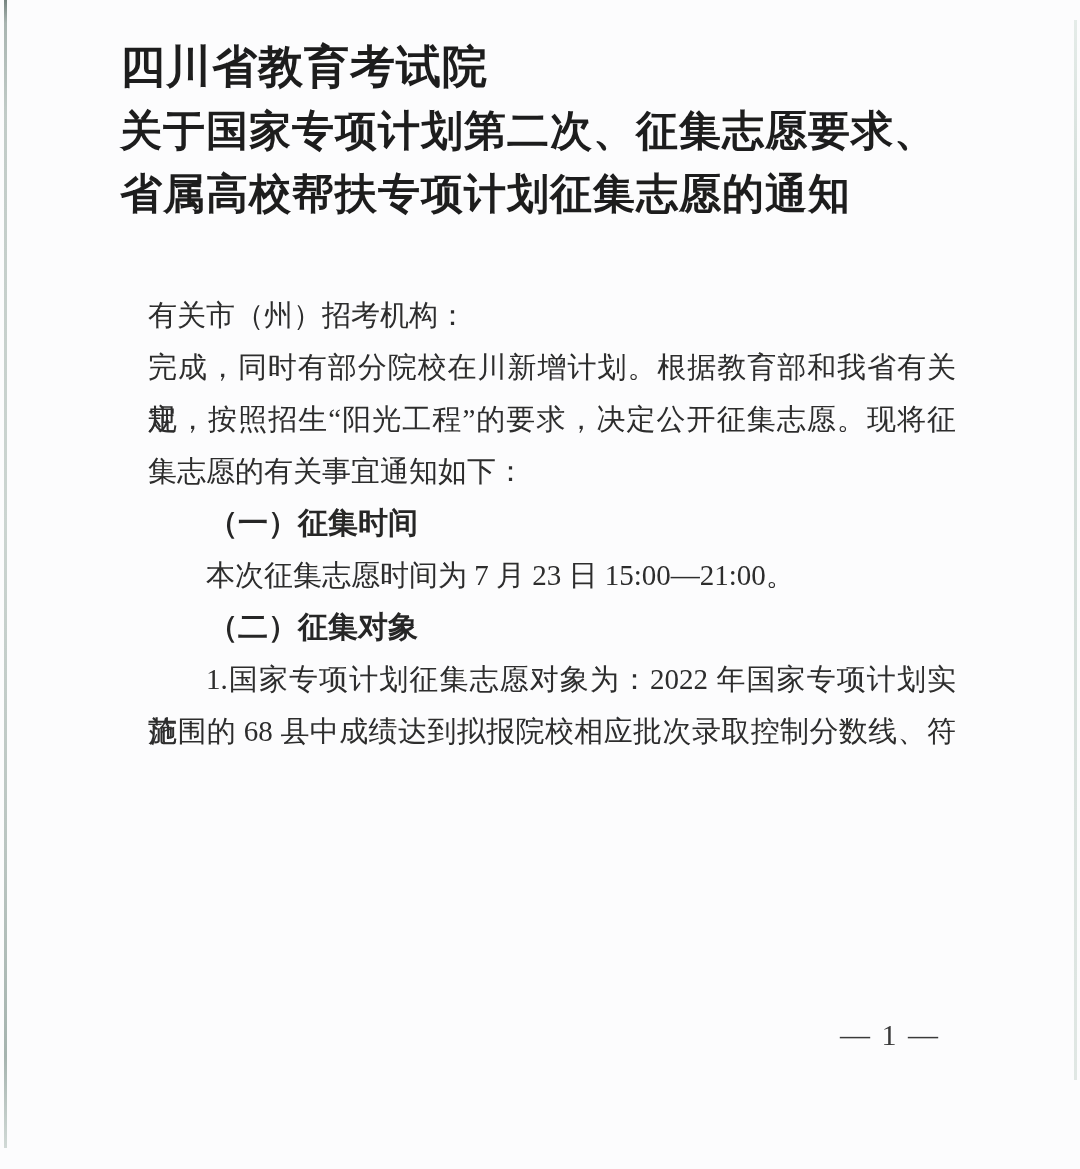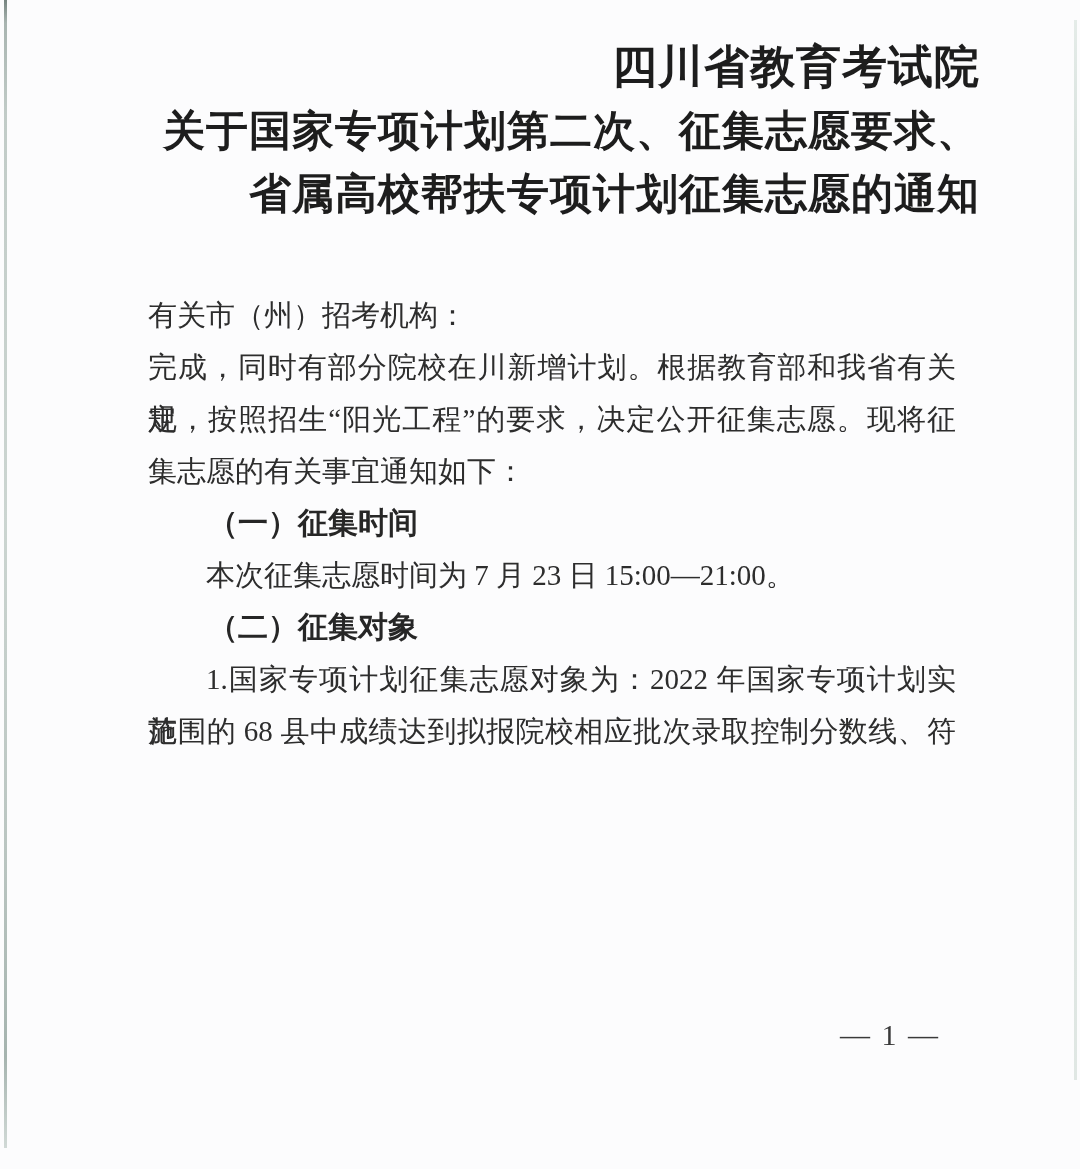--- a/index.html
+++ b/index.html
@@ -38,21 +38,21 @@
     background: linear-gradient(180deg,
       #e2eae6 0%, #ccd8d3 20%, #d2ddd8 60%, #dde5e1 100%);
     opacity: 0.9;
   }
   
   .title-block {
     position: absolute;
     left: 120px;
     width: 860px;
     top: 34px;
-    text-align: right;
+    text-align: left;
     color: #1d1d1d;
     font-weight: bold;
     letter-spacing: 1px;
   }
   .title-line-1 {
     font-size: 45px;
     line-height: 66px;
   }
   .title-line-2, .title-line-3 {
     font-size: 42px;

